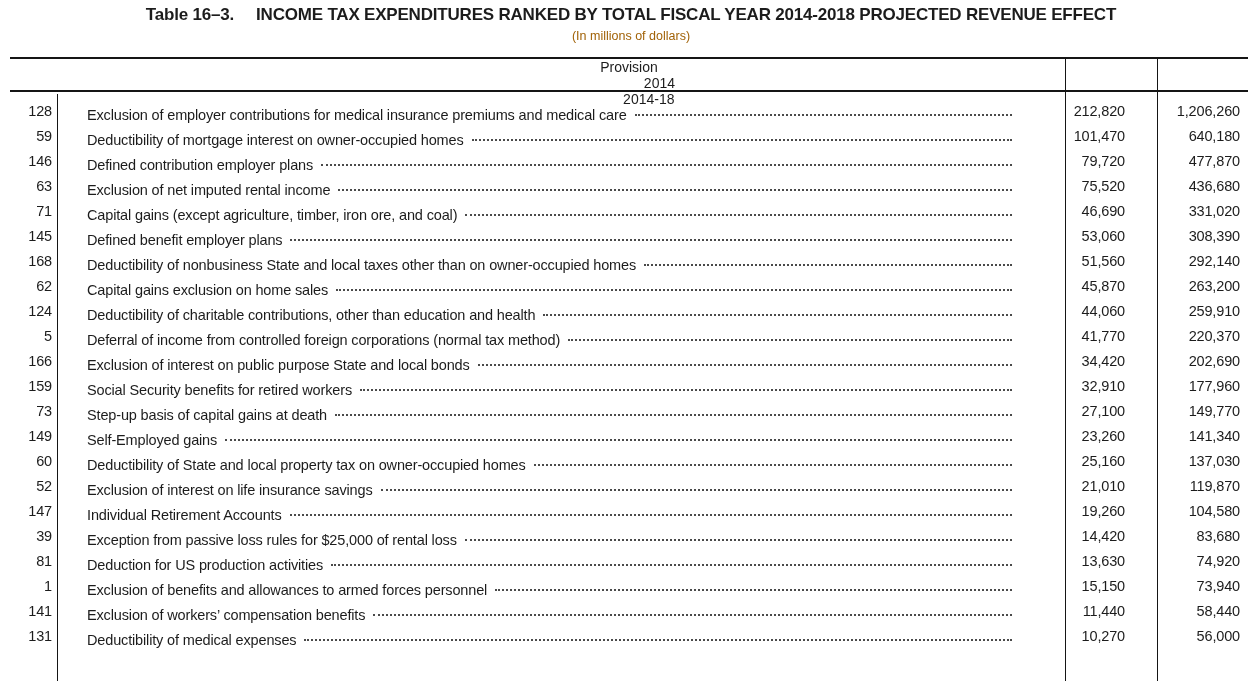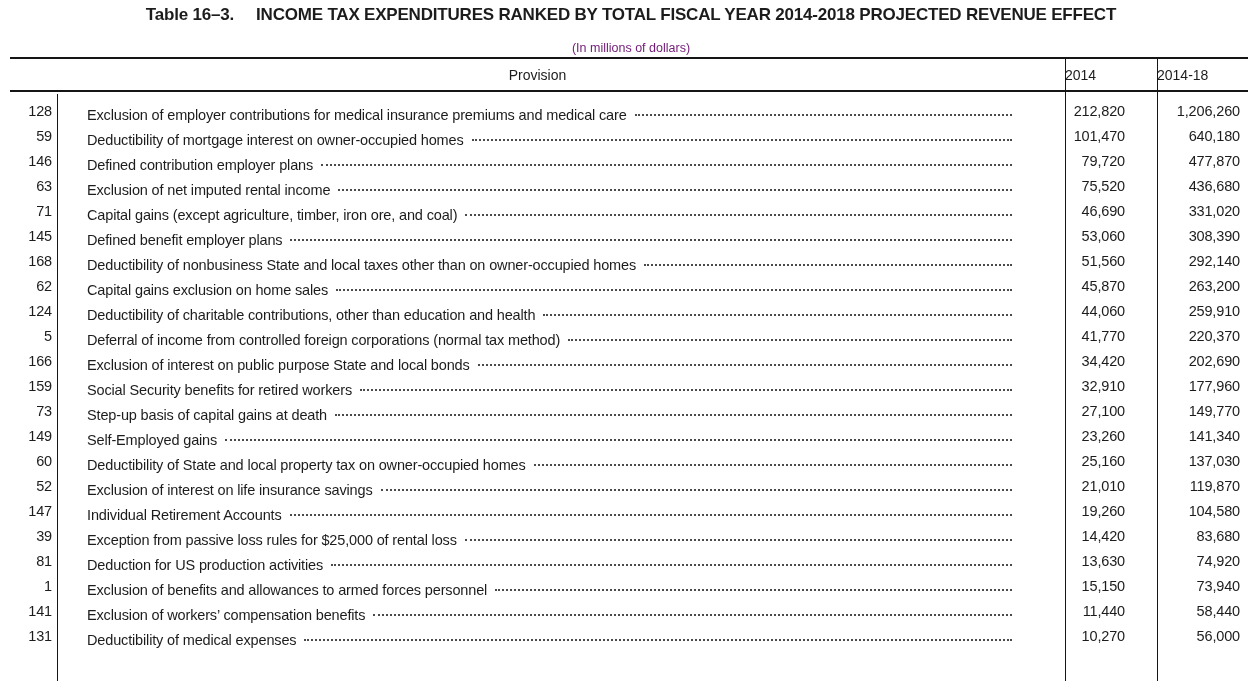--- a/index.html
+++ b/index.html
@@ -12,35 +12,36 @@
   }
   .page { position: relative; width: 1256px; height: 681px; background: #fff; }
 
   
   .title-block { padding-top: 5px; text-align: center; padding-left: 6px; }
   .title-line {
     font-size: 17px; font-weight: bold; letter-spacing: -0.2px;
     white-space: nowrap;
   }
   .title-label { margin-right: 22px; }
-  .subtitle { font-size: 12.5px; margin-top: 16px; color: #701a75; }
+  .subtitle { font-size: 12.5px; margin-top: 4px; color: #a16207; }
 
   
   .table {
     position: absolute; left: 10px; top: 57px;
     width: 1238px; height: 624px;
     border-top: 2px solid #151515;
   }
   .thead {
     display: flex; height: 33px;
     border-bottom: 2px solid #151515;
     align-items: center;
+    flex-direction: column;
   }
   .th-provision { flex: 1; text-align: center; font-size: 14px; }
-  .th-col { width: 92px; text-align: left; font-size: 14px; }
+  .th-col { width: 92px; text-align: right; font-size: 14px; }
   .th-col.last { width: 91px; }
 
   
   .vline { position: absolute; width: 0; border-left: 1.5px solid #151515; }
   .vline.num  { left: 47px;   top: 35px; bottom: 0; }
   .vline.col1 { left: 1055px; top: 0;    bottom: 0; }
   .vline.col2 { left: 1147px; top: 0;    bottom: 0; }
 
   
   .tbody { padding-top: 6px; }

